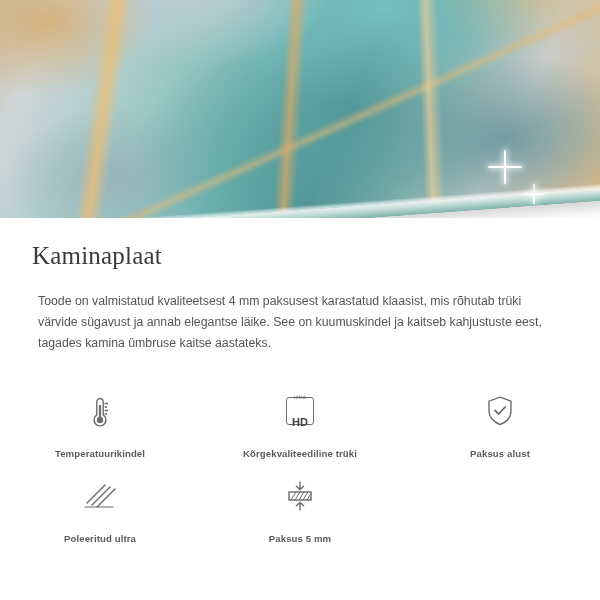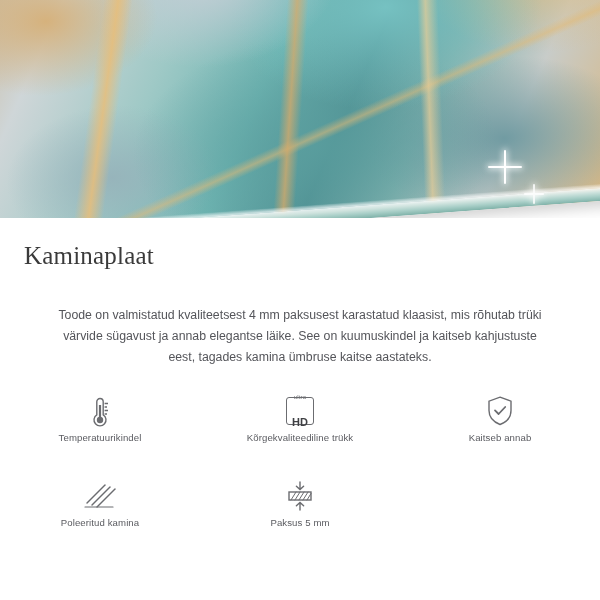--- a/index.html
+++ b/index.html
@@ -101,37 +101,36 @@
 
   
   .content {
     position: absolute;
     left: 0;
     top: 218px;
     width: 600px;
   }
   .title {
     margin: 0;
-    padding: 22px 36px 0 24px;
+    padding: 22px 36px 0 32px;
     font-family: "Liberation Serif", serif;
     font-weight: 400;
     font-size: 25px;
     line-height: 31px;
     color: #3a3a3a;
     letter-spacing: 0.2px;
   }
   .title .line2 { display: block; }
 
   .body-text {
-    margin: 16px;
+    margin: 2px;
     padding: 18px 36px 0 36px;
     font-size: 12.3px;
     line-height: 21px;
     color: #54555a;
-    text-align: center;
   }
 
   
   .features {
     position: absolute;
     left: 0;
     top: 390px;
     width: 600px;
     display: grid;
     grid-template-columns: repeat(3, 1fr);
@@ -144,25 +143,26 @@
     align-items: center;
     justify-content: flex-start;
   }
   .feature-icon {
     height: 42px;
     display: flex;
     align-items: center;
     justify-content: center;
   }
   .feature-label {
-    margin-top: 0;
+    margin-top: 16px;
     font-size: 9.6px;
     color: #5a5b60;
     text-align: right;
     letter-spacing: 0.1px;
+    font-weight: bold;
   }
   .ultrahd-box {
     width: 26px;
     height: 26px;
     border: 1.4px solid #6b6c70;
     border-radius: 3px;
     display: flex;
     flex-direction: column;
     align-items: center;
     justify-content: center;
@@ -213,44 +213,44 @@
       <div class="feature-label">Temperatuurikindel</div>
     </div>
 
     <div class="feature">
       <div class="feature-icon">
         <div class="ultrahd-box">
           <span class="u1">ultra</span>
           <span class="u2">HD</span>
         </div>
       </div>
-      <div class="feature-label">Kõrgekvaliteediline trükk</div>
+      <div class="feature-label">Kõrgekvaliteediline trüki</div>
     </div>
 
     <div class="feature">
       <div class="feature-icon">
         <svg width="32" height="36" viewBox="0 0 32 36" fill="none" stroke="#6b6c70" stroke-width="1.4">
           <path d="M16 4.2 27 8.2v9.4c0 7.2-4.8 11.6-11 13.9-6.2-2.3-11-6.7-11-13.9V8.2z"></path>
           <path d="M11 17.4l3.6 3.6 6.6-7" stroke-width="1.8" stroke-linecap="round" stroke-linejoin="round"></path>
         </svg>
       </div>
-      <div class="feature-label">Kaitseb annab</div>
+      <div class="feature-label">Paksus alust</div>
     </div>
 
 
     <div class="feature">
       <div class="feature-icon">
         <svg width="34" height="30" viewBox="0 0 34 30" fill="none" stroke="#6b6c70" stroke-width="1.4" stroke-linecap="round">
           <path d="M4 22 L22 4"></path>
           <path d="M9 24 L27 6"></path>
           <path d="M14 26 L32 8"></path>
           <path d="M2 26 L30 26" stroke-width="1.2"></path>
         </svg>
       </div>
-      <div class="feature-label">Poleeritud kamina</div>
+      <div class="feature-label">Poleeritud ultra</div>
     </div>
 
     <div class="feature">
       <div class="feature-icon">
         <svg width="34" height="34" viewBox="0 0 34 34" fill="none" stroke="#6b6c70" stroke-width="1.4" stroke-linecap="round">
           <path d="M17 3 v6 M13.4 7.2 17 10.6 20.6 7.2"></path>
           <rect x="6" y="13" width="22" height="8"></rect>
           <path d="M8 21 L13 13 M12 21 L17 13 M16 21 L21 13 M20 21 L25 13 M24 21 L28 14.5" stroke-width="1"></path>
           <path d="M17 31 v-6 M13.4 26.8 17 23.4 20.6 26.8"></path>
         </svg>

